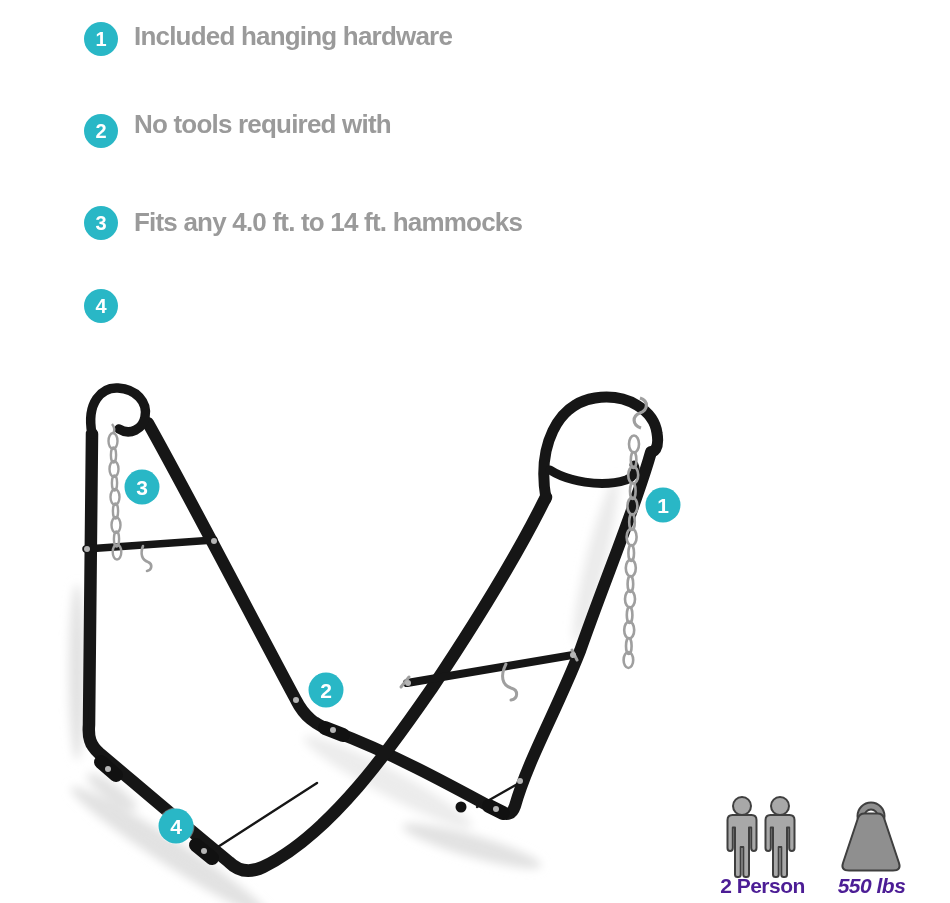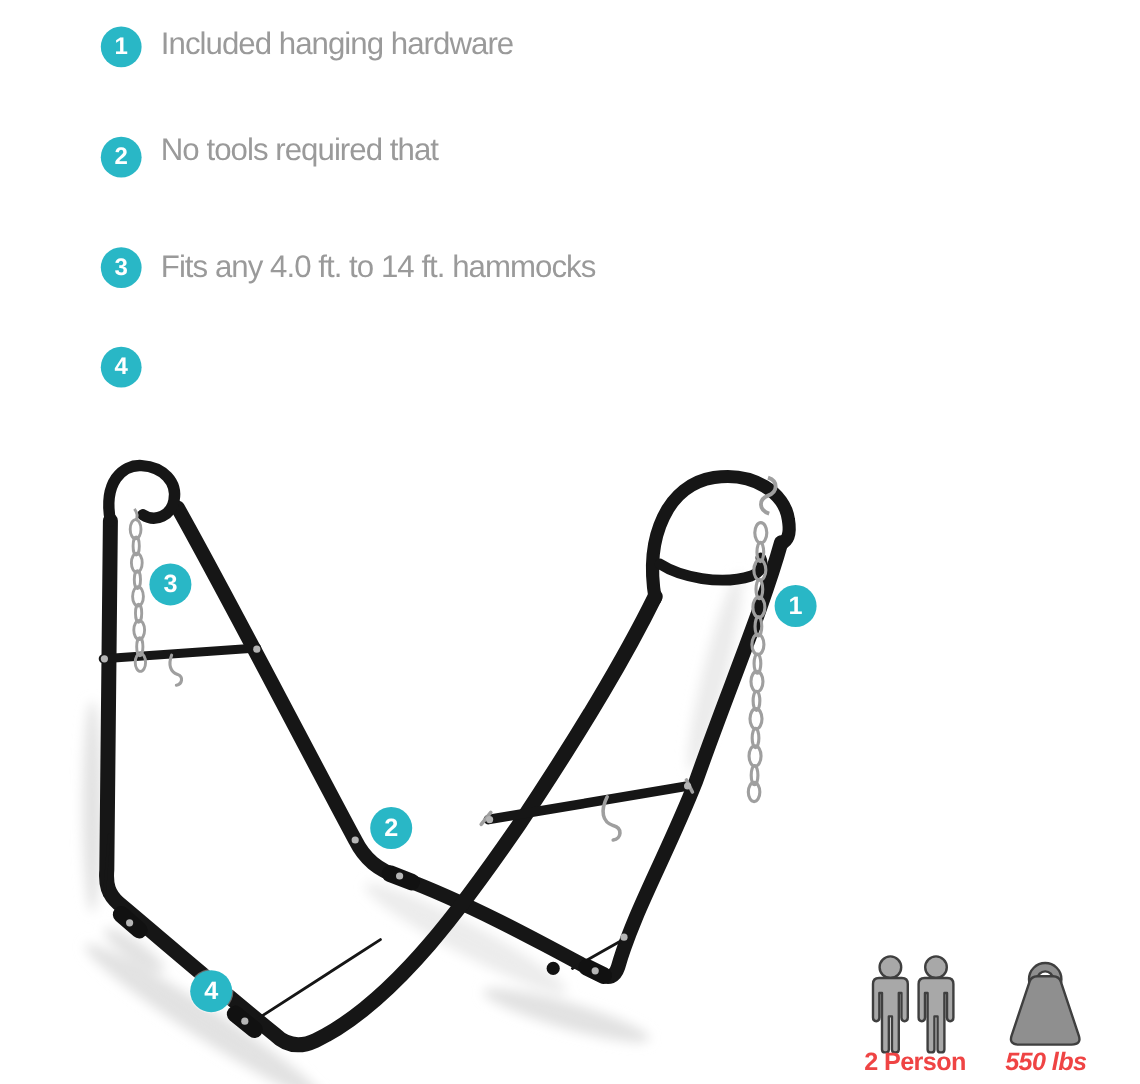--- a/index.html
+++ b/index.html
@@ -3,29 +3,29 @@
 <meta charset="utf-8">
 <style>
   html,body{margin:0;padding:0;background:#ffffff;}
   .page{position:relative;width:950px;height:903px;background:#ffffff;overflow:hidden;
         font-family:"Liberation Sans",sans-serif;}
   .stand-svg{position:absolute;left:0;top:0;width:950px;height:903px;}
   
   .num-badge{position:absolute;width:34px;height:34px;border-radius:50%;
       background:#29b7c6;color:#ffffff;display:flex;align-items:center;justify-content:center;
       font-weight:700;font-size:20px;line-height:1;}
-  .feature-text{position:absolute;left:134px;color:#9a9a9a;font-weight:400;
+  .feature-text{position:absolute;left:134px;color:#9a9a9a;font-weight:700;
       font-size:26px;line-height:28px;letter-spacing:-0.8px;white-space:nowrap;}
   
   .marker{position:absolute;width:35px;height:35px;border-radius:50%;
       background:#29b7c6;color:#ffffff;display:flex;align-items:center;justify-content:center;
       font-weight:700;font-size:21px;transform:translate(-50%,-50%);
       box-shadow:0 0 0 1px rgba(255,255,255,.35);}
   
-  .cap-label{position:absolute;width:125px;text-align:center;color:#ef4444;
+  .cap-label{position:absolute;width:125px;text-align:center;color:#4c1d95;
       font-weight:700;font-size:21px;letter-spacing:-0.5px;}
 </style>
 </head>
 <body>
 
 <div class="page">
 
   <svg class="stand-svg" viewBox="0 0 950 903">
     <defs>
       <filter id="soft" x="-60%" y="-60%" width="220%" height="220%">
@@ -152,21 +152,21 @@
   </svg>
 
   <div>
     <div class="num-badge" style="left:84px;top:22px;">1</div>
     <div class="feature-text" style="top:22px;">
       <div>Included hanging hardware</div>
     </div>
 
     <div class="num-badge" style="left:84px;top:114px;">2</div>
     <div class="feature-text" style="top:110px;">
-      <div>No tools required that</div>
+      <div>No tools required with</div>
     </div>
 
     <div class="num-badge" style="left:84px;top:206px;">3</div>
     <div class="feature-text" style="top:208px;">
       <div>Fits any 4.0 ft. to 14 ft. hammocks</div>
     </div>
 
     <div class="num-badge" style="left:84px;top:289px;">4</div>
     <div class="feature-text" style="top:294px;">
     </div>

